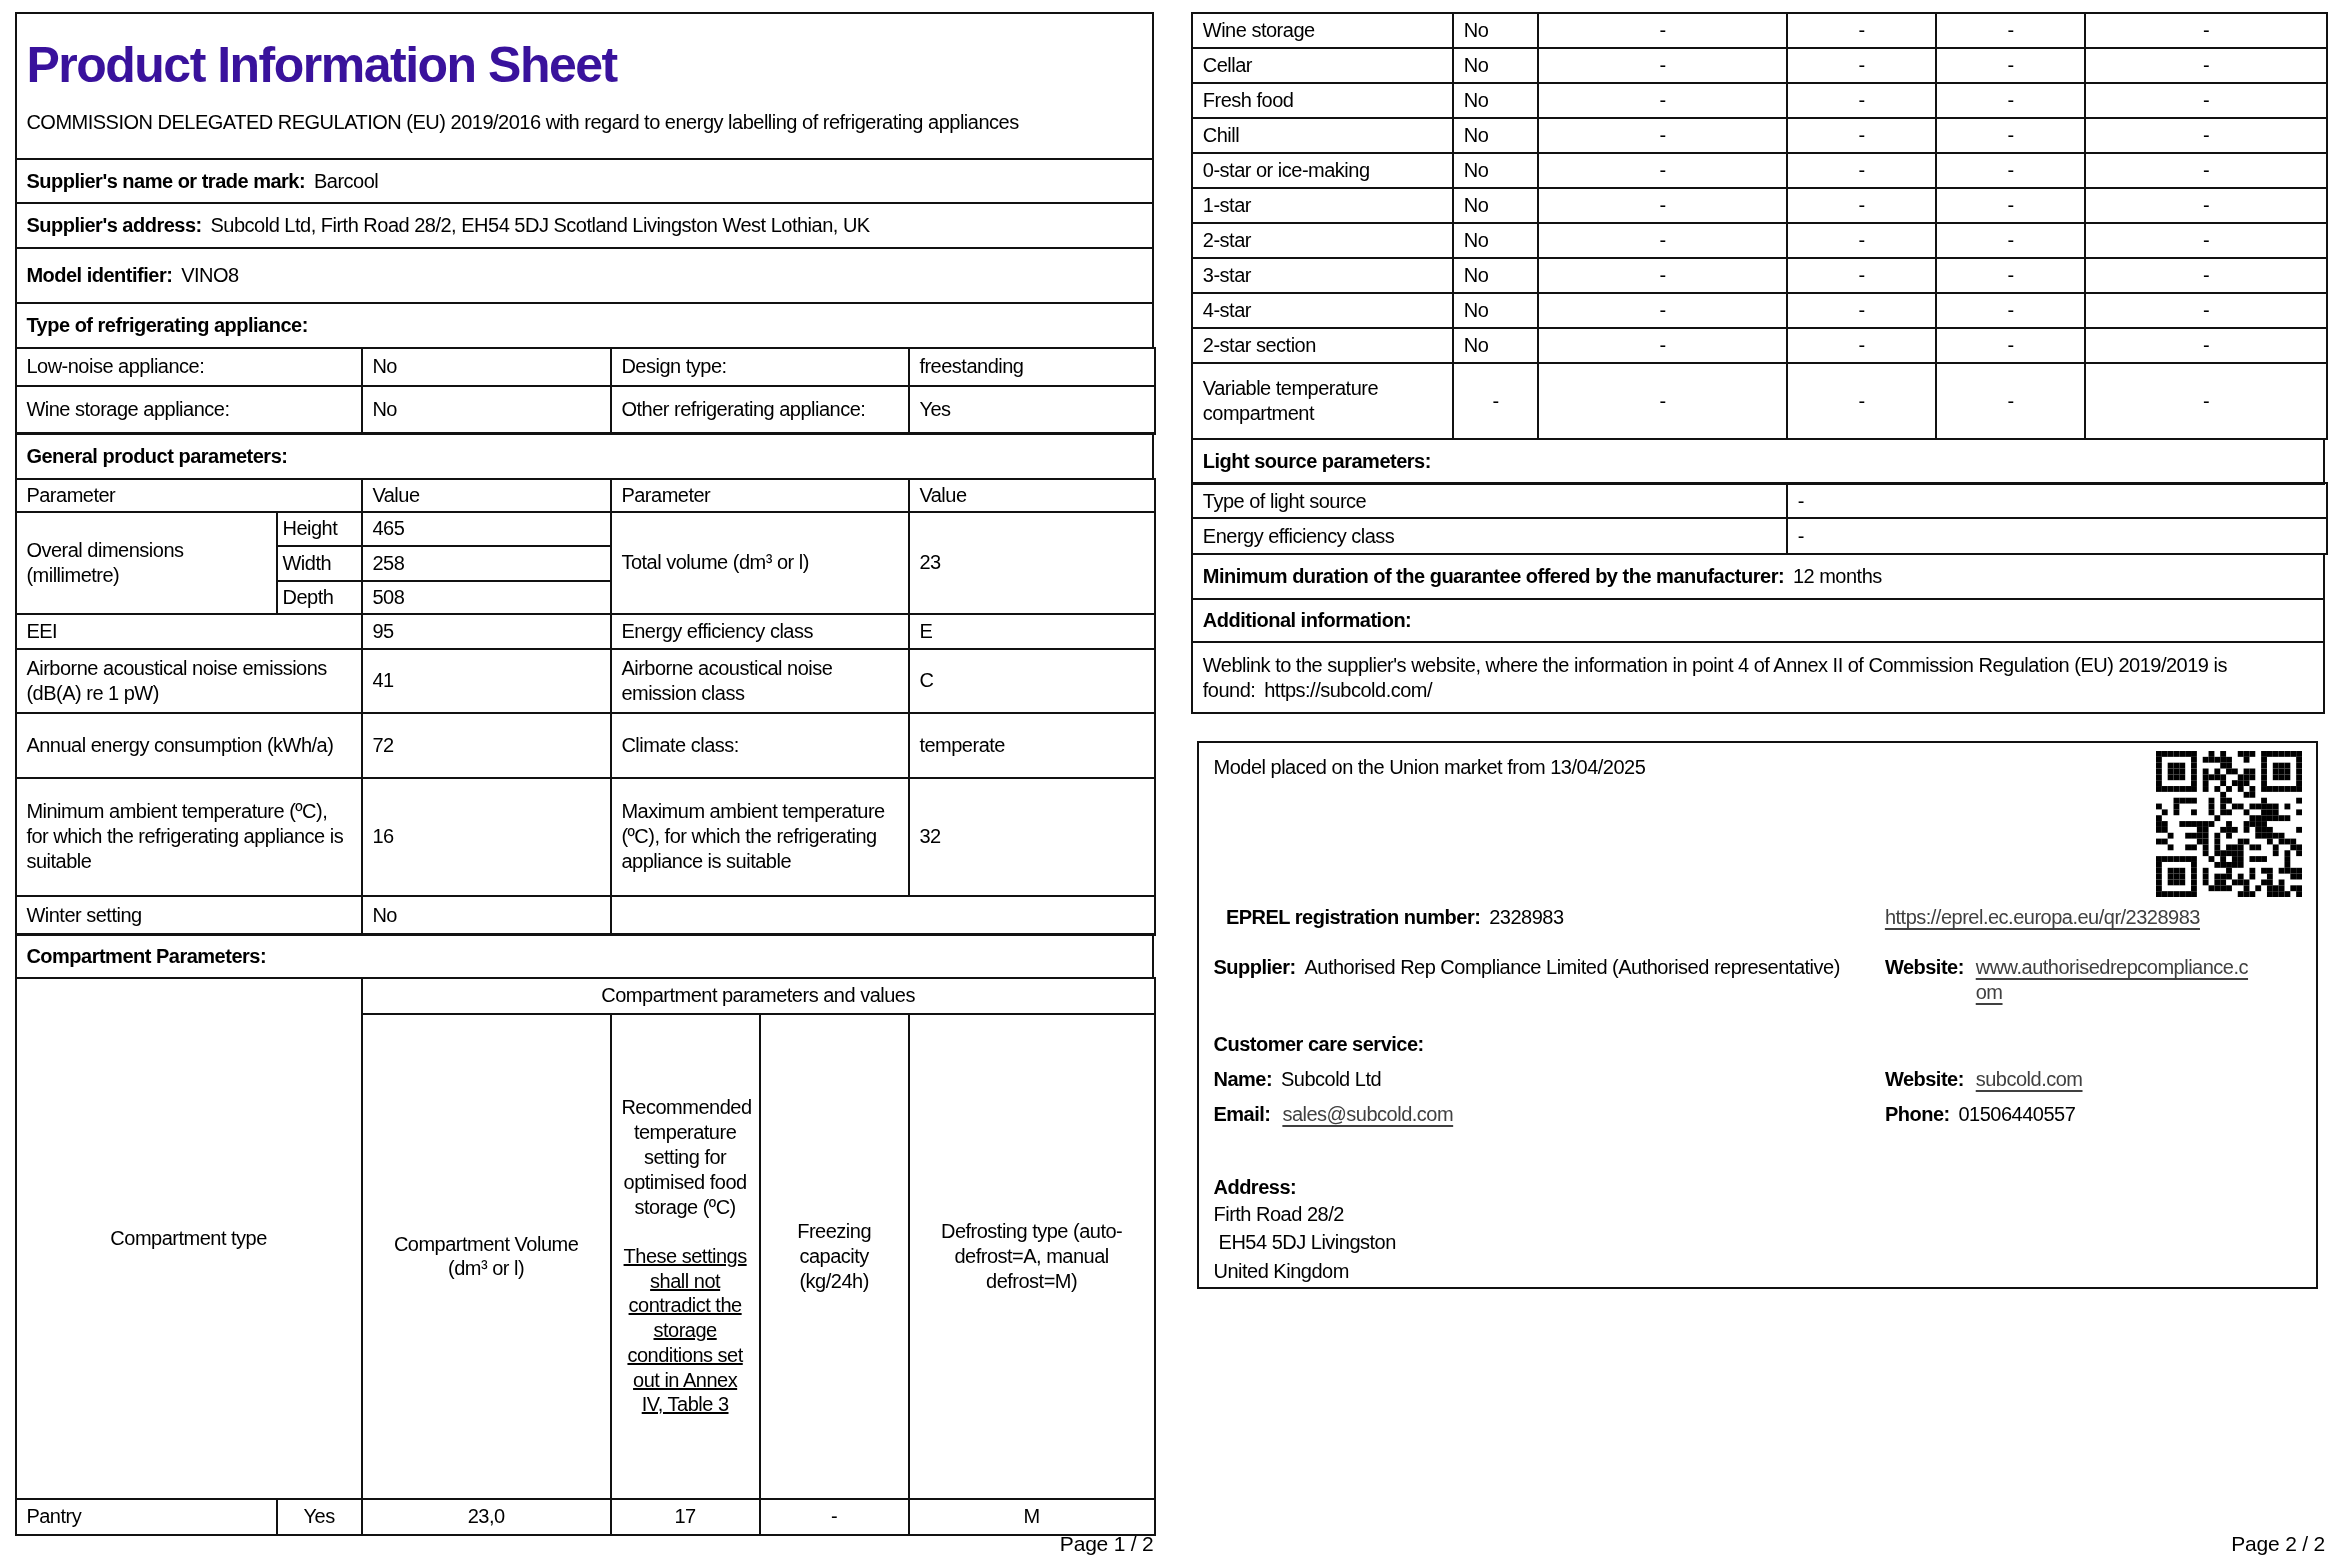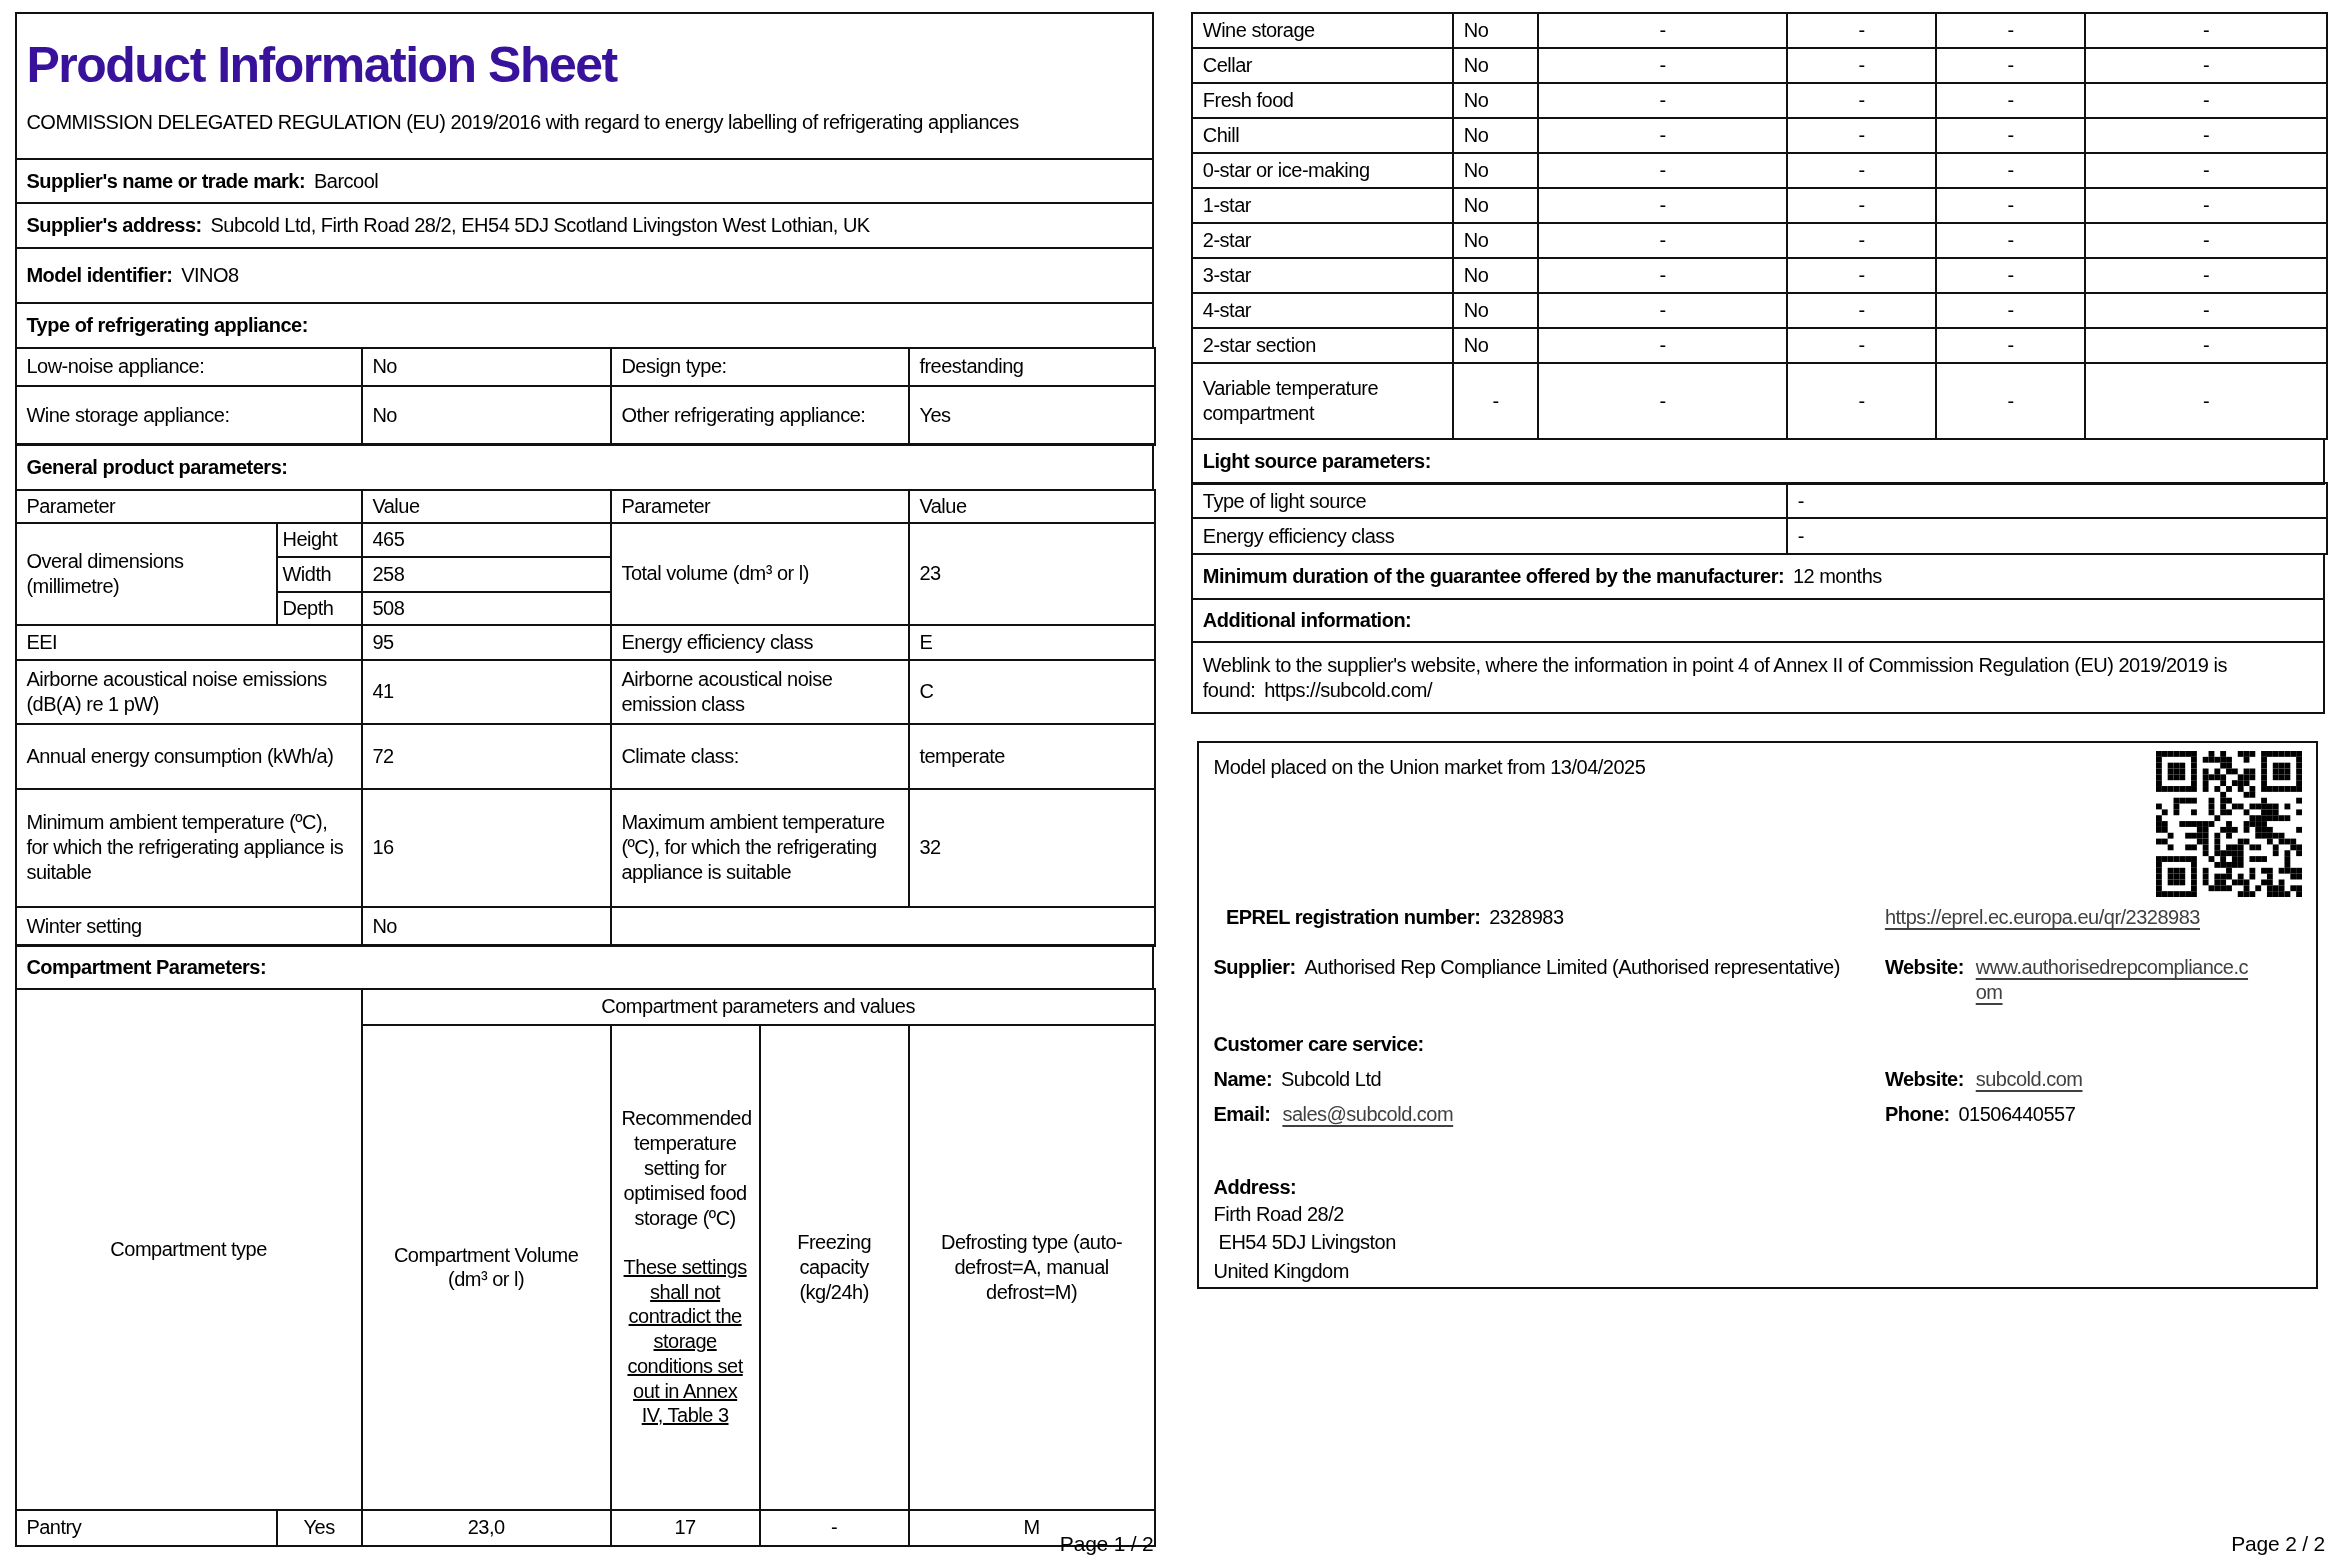--- a/index.html
+++ b/index.html
@@ -78,21 +78,21 @@
           <col style="width:149px">
           <col style="width:246px">
         </colgroup>
       <tbody>
           <tr style="height:38px;">
         <td colspan="2">Low-noise appliance:</td>
         <td class="val">No</td>
         <td colspan="2">Design type:</td>
         <td class="val">freestanding</td>
       </tr>
-      <tr style="height:59px;">
+      <tr style="height:48px;">
         <td colspan="2">Wine storage appliance:</td>
         <td class="val">No</td>
         <td colspan="2" class="justify">Other refrigerating appliance:</td>
         <td class="val">Yes</td>
       </tr>
     </tbody>
       </table>
 
     <table class="t">
       <tbody>

